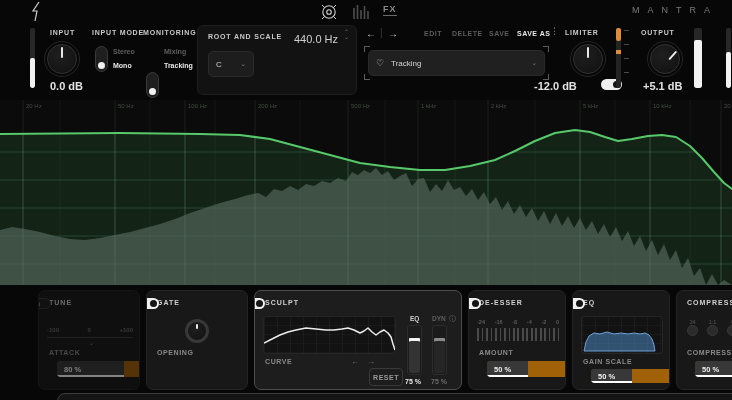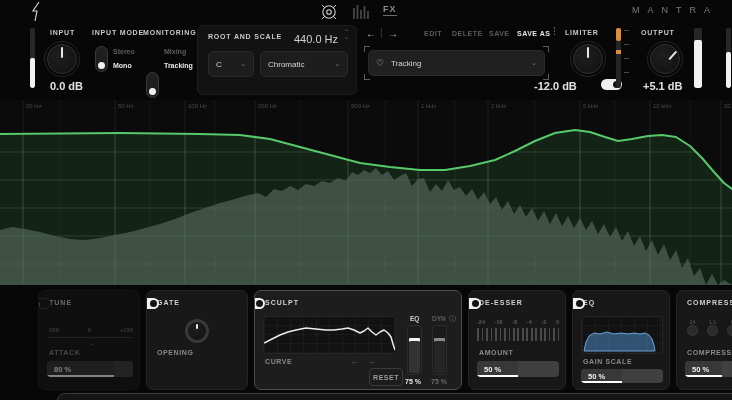--- a/index.html
+++ b/index.html
@@ -48,21 +48,21 @@
 
   .bracket { position:absolute; width:6px; height:6px; border-color:#5c5c5c; border-style:solid; }
 
   
   .module { position:absolute; top:290px; height:100px; background:#181818;
     border:1px solid #232323; border-radius:7px; overflow:hidden; }
   .module.hl { background:#1d1d1d; border:1px solid #4d4d4d; }
   .mhead { position:absolute; top:8px; left:10px; font-size:7px; font-weight:bold; letter-spacing:1px; color:#d0d0d0; white-space:nowrap; }
   .mparam { position:absolute; font-size:7px; font-weight:bold; letter-spacing:0.6px; color:#8a8a8a; white-space:nowrap; }
 
-  .hslider { position:absolute; height:16px; border-radius:4px; background:#404040; overflow:hidden; }
+  .hslider { position:absolute; height:16px; border-radius:4px; background:#a16207; overflow:hidden;margin-left:10px; }
   .hslider .hfill { position:absolute; left:0; top:0; bottom:0; background:#383838; }
   .hslider .hbar { position:absolute; left:0; bottom:0; height:2px; background:#ffffff; }
   .hslider .hval { position:absolute; left:7px; top:4px; font-size:7.5px; font-weight:bold; color:#f0f0f0; }
 
   .vslider { position:absolute; width:15px; background:#1b1b1b; border:1px solid #2c2c2c; border-radius:3px; }
   .vslider .vh { position:absolute; left:1px; right:1px; height:4px; background:#f2f2f2; border-radius:1px; }
   .vslider .vb { position:absolute; left:1px; right:1px; bottom:1px; background:#333; border-radius:2px; }
   .vslider.dimmed .vh { background:#8a8a8a; }
   .vslider.dimmed .vb { background:#262626; }
 
@@ -138,24 +138,20 @@
     </div>
   <div class="abs optlabel dim" style="left:164px; top:48px;">Mixing</div>
   <div class="abs optlabel" style="left:164px; top:62px; color:#e8e8e8;">Tracking</div>
 
   <div class="abs panel2" style="left:197px; top:25px; width:160px; height:70px;">
     <div class="abs seclabel" style="left:10px; top:7px;">ROOT AND SCALE</div>
     <div class="abs value" style="right:18px; top:7px; font-weight:normal; color:#cfcfcf;">440.0 Hz</div>
     <div class="abs" style="right:7px; top:4px; font-size:6px; color:#777; line-height:5px; text-align:center;">⌃<br>⌄</div>
     <div class="abs dropdown" style="left:10px; top:25px; width:46px; height:26px;">
       <span>C</span>
-      <span class="chev">⌄</span>
-    </div>
-    <div class="abs dropdown" style="left:62px; top:25px; width:88px; height:26px;">
-      <span>Chromatic</span>
       <span class="chev">⌄</span>
     </div>
   </div>
 
   <div class="abs" style="left:366px; top:28px; font-size:10px; color:#cfcfcf;">←</div>
   <div class="abs" style="left:380px; top:27px; color:#3c3c3c; font-size:10px;">|</div>
   <div class="abs" style="left:388px; top:28px; font-size:10px; color:#cfcfcf;">→</div>
   <div class="abs presetact" style="left:424px; top:30px;">EDIT</div>
   <div class="abs presetact" style="left:452px; top:30px;">DELETE</div>
   <div class="abs presetact" style="left:489px; top:30px;">SAVE</div>

